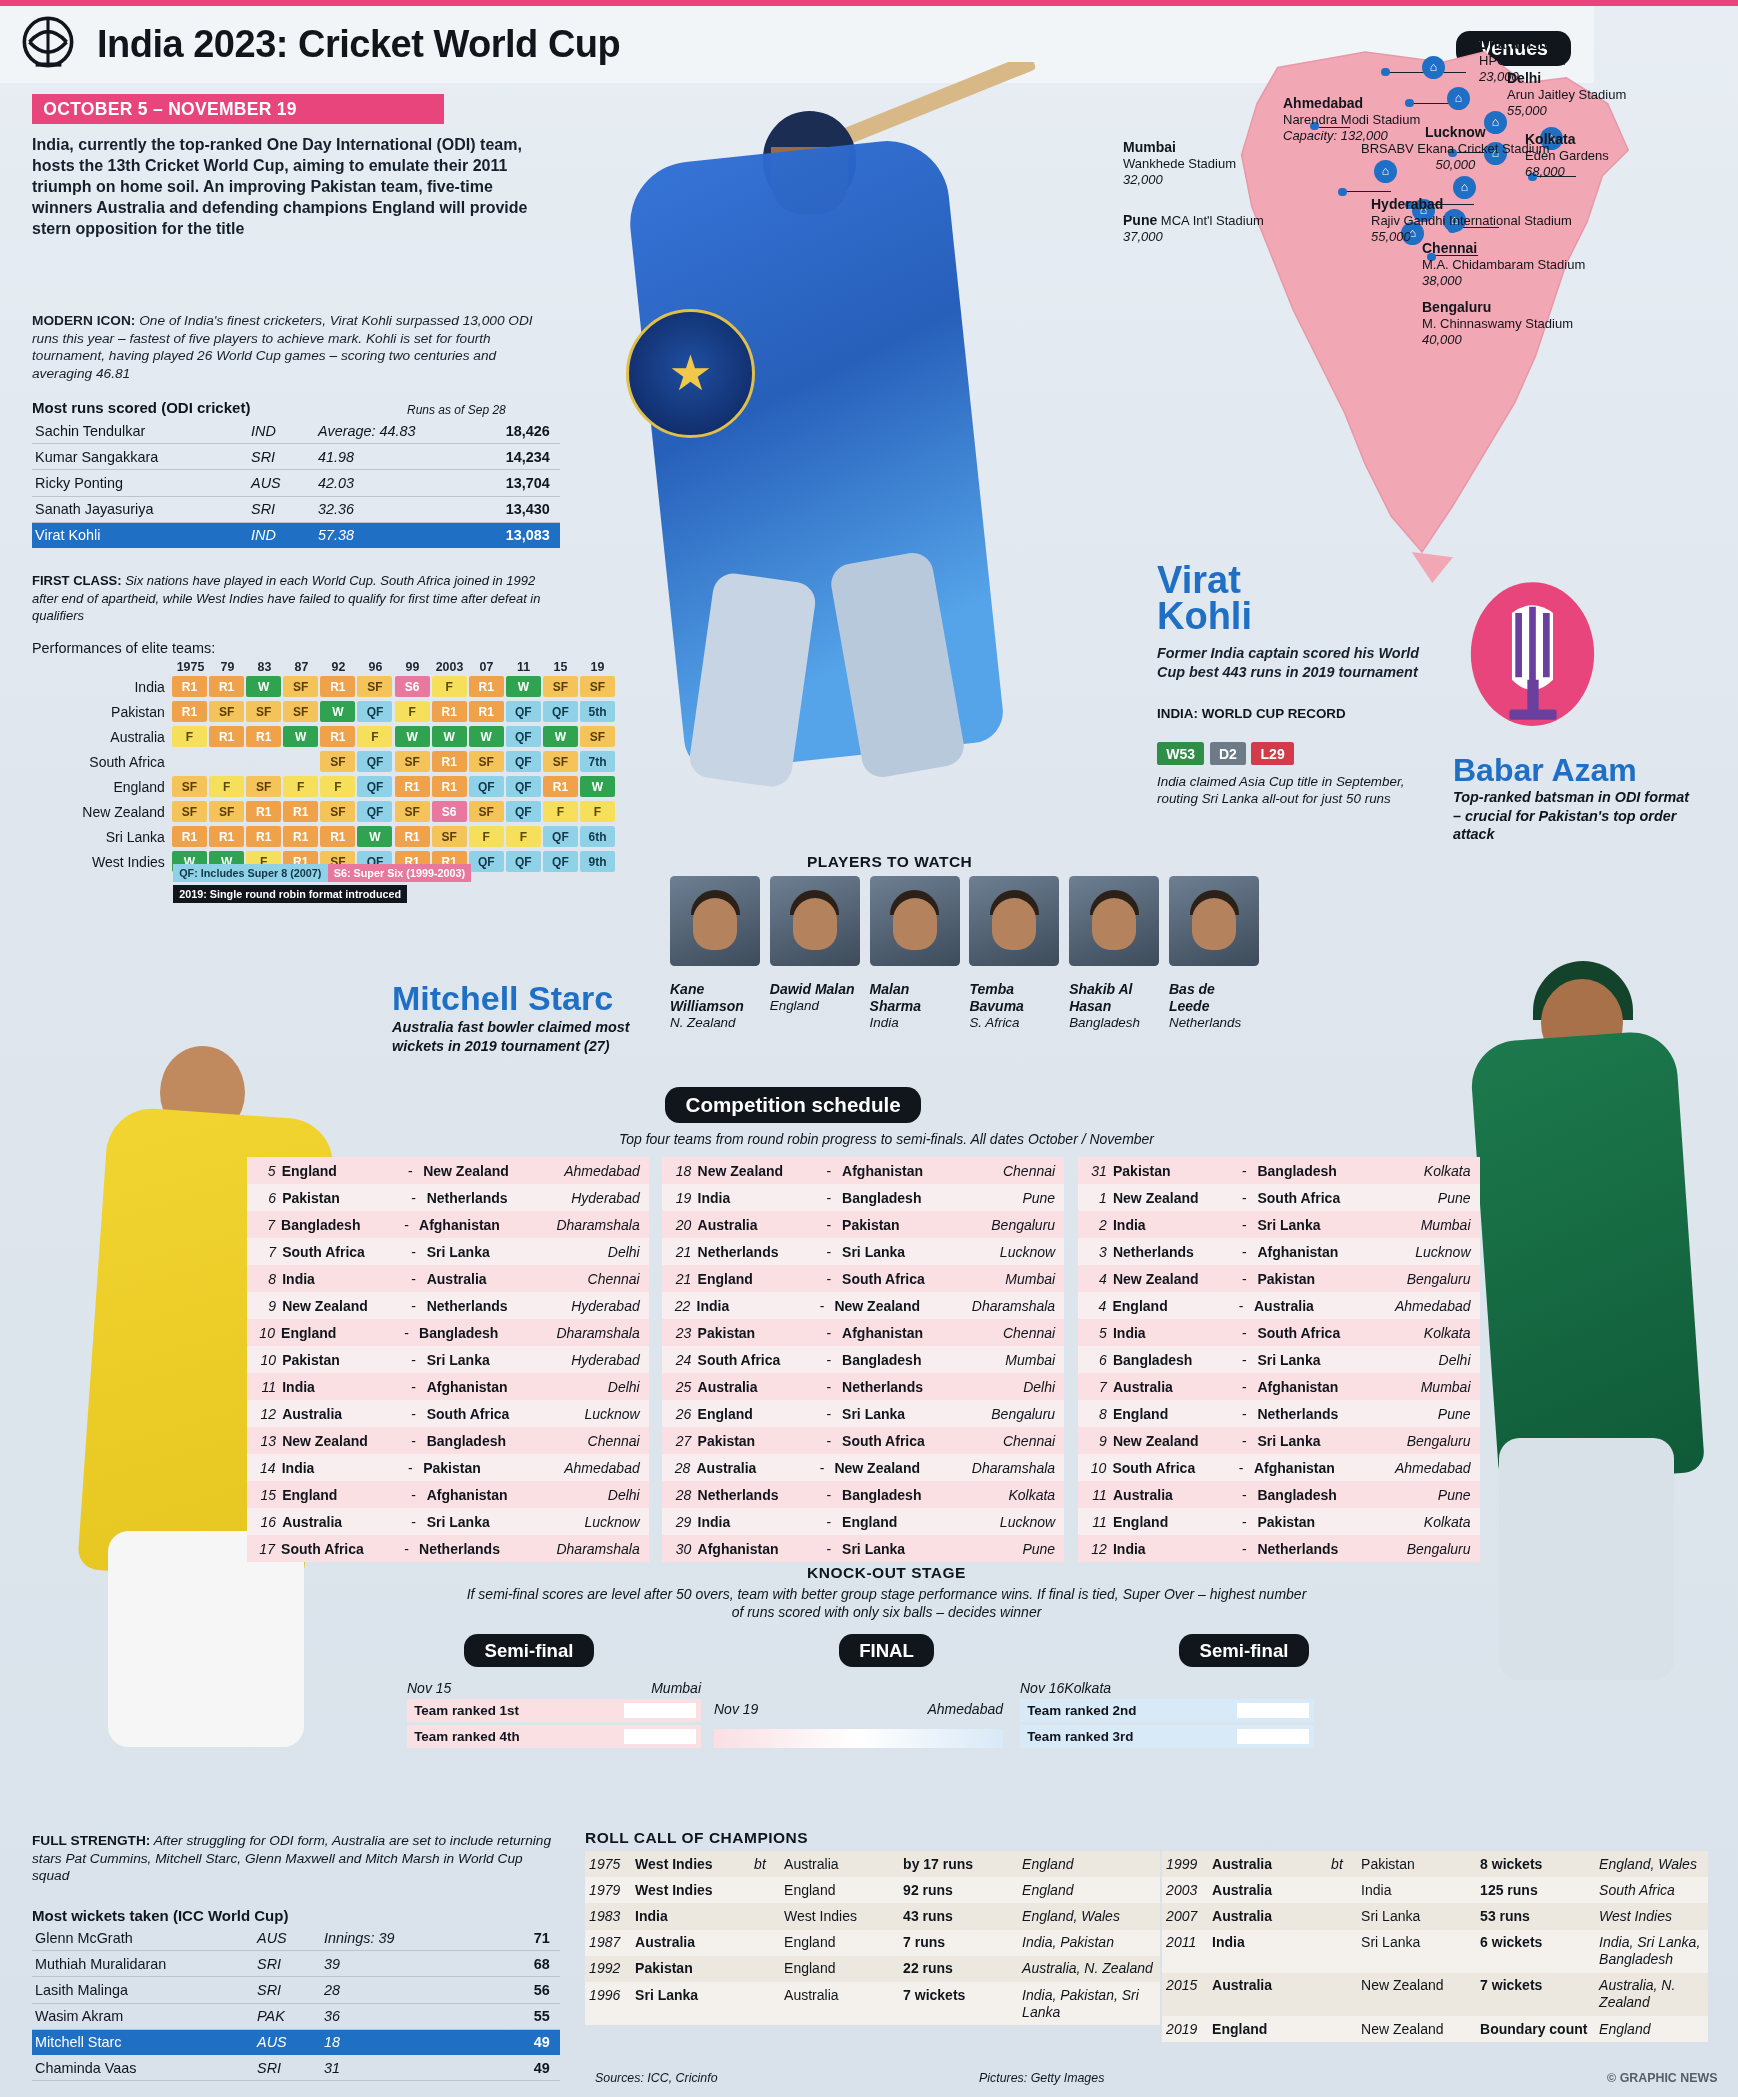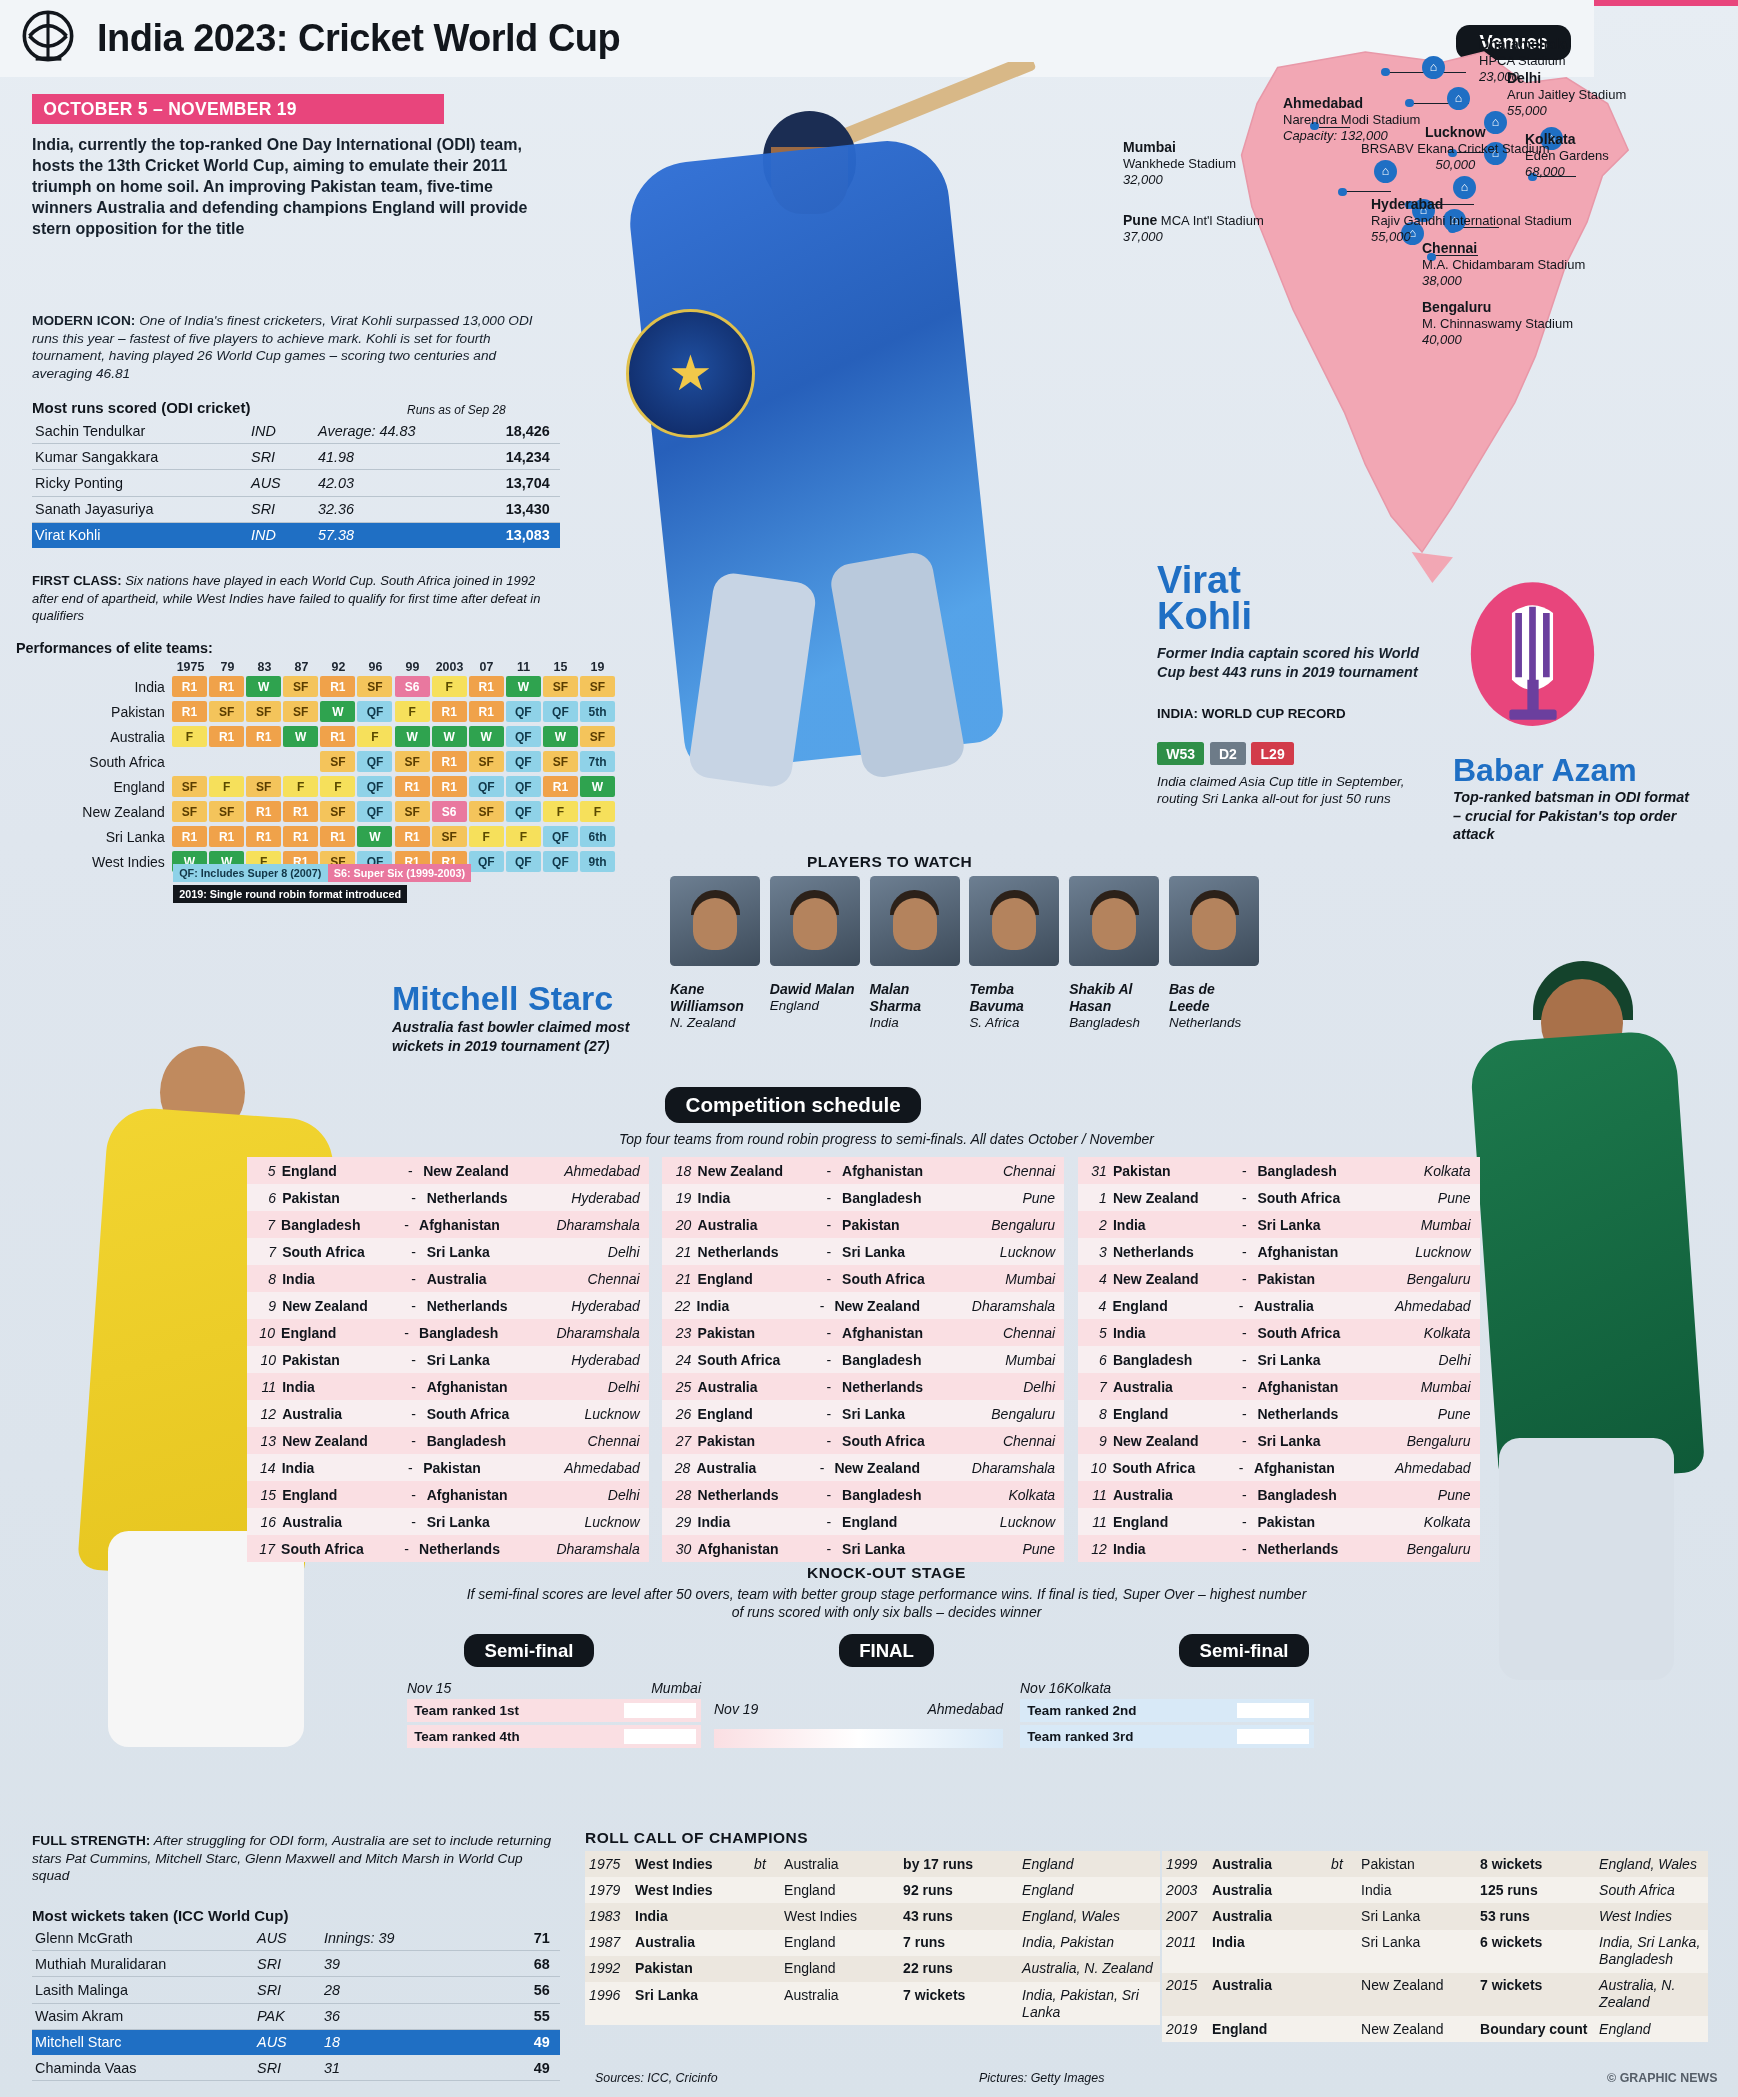--- a/index.html
+++ b/index.html
@@ -20,21 +20,21 @@
     background:
       linear-gradient(180deg, #e7edf3 0%, #dfe6ee 40%, #d9e2ea 100%);
   }
   
   .topbar {
     position:absolute; left:0; top:0; width:1738px; height:6.2px;
     background:#e8457c;
   }
   
   .header {
-    position:absolute; left:0; top:0; width:1594px; height:77px;
+    position:absolute; left:0; top:6px; width:1594px; height:77px;
     background:#f2f5f8;
   }
   .logo-icc {
     position:absolute; left:12.4px; top:5.2px; width:72px; height:67px;
   }
   .logo-icc svg { width:72px; height:67px; }
   .main-title {
     position:absolute; left:97px; top:16.5px;
     font-size:38px; font-weight:bold; letter-spacing:-0.5px; color:#12161c;
   }
@@ -81,21 +81,21 @@
   .runs-table td.val { text-align:right; font-weight:bold; padding-right:10.3px; }
 
   .firstclass {
     position:absolute; left:32px; top:572px; width:531px;
     font-size:13px; line-height:17.5px;
   }
   .firstclass .lbl { font-variant:small-caps; font-weight:bold; }
   .firstclass i { font-style:italic; }
 
   .perf-title {
-    position:absolute; left:16px; top:640px; font-size:14.4px; font-weight:bold;
+    position:absolute; left:32px; top:640px; font-size:14.4px; font-weight:normal;
   }
   .perf-wrap { position:absolute; left:32px; top:660px; }
   .perf-years {
     display:flex; margin-left:140px; font-size:12.4px; font-weight:bold; color:#1c2530;
   }
   .perf-years span { width:37px; text-align:center; }
   .perf-row { display:flex; align-items:center; height:25px; }
   .perf-row .team {
     width:140px; text-align:right; padding-right:7.2px;
     font-size:14px; color:#12161c;

